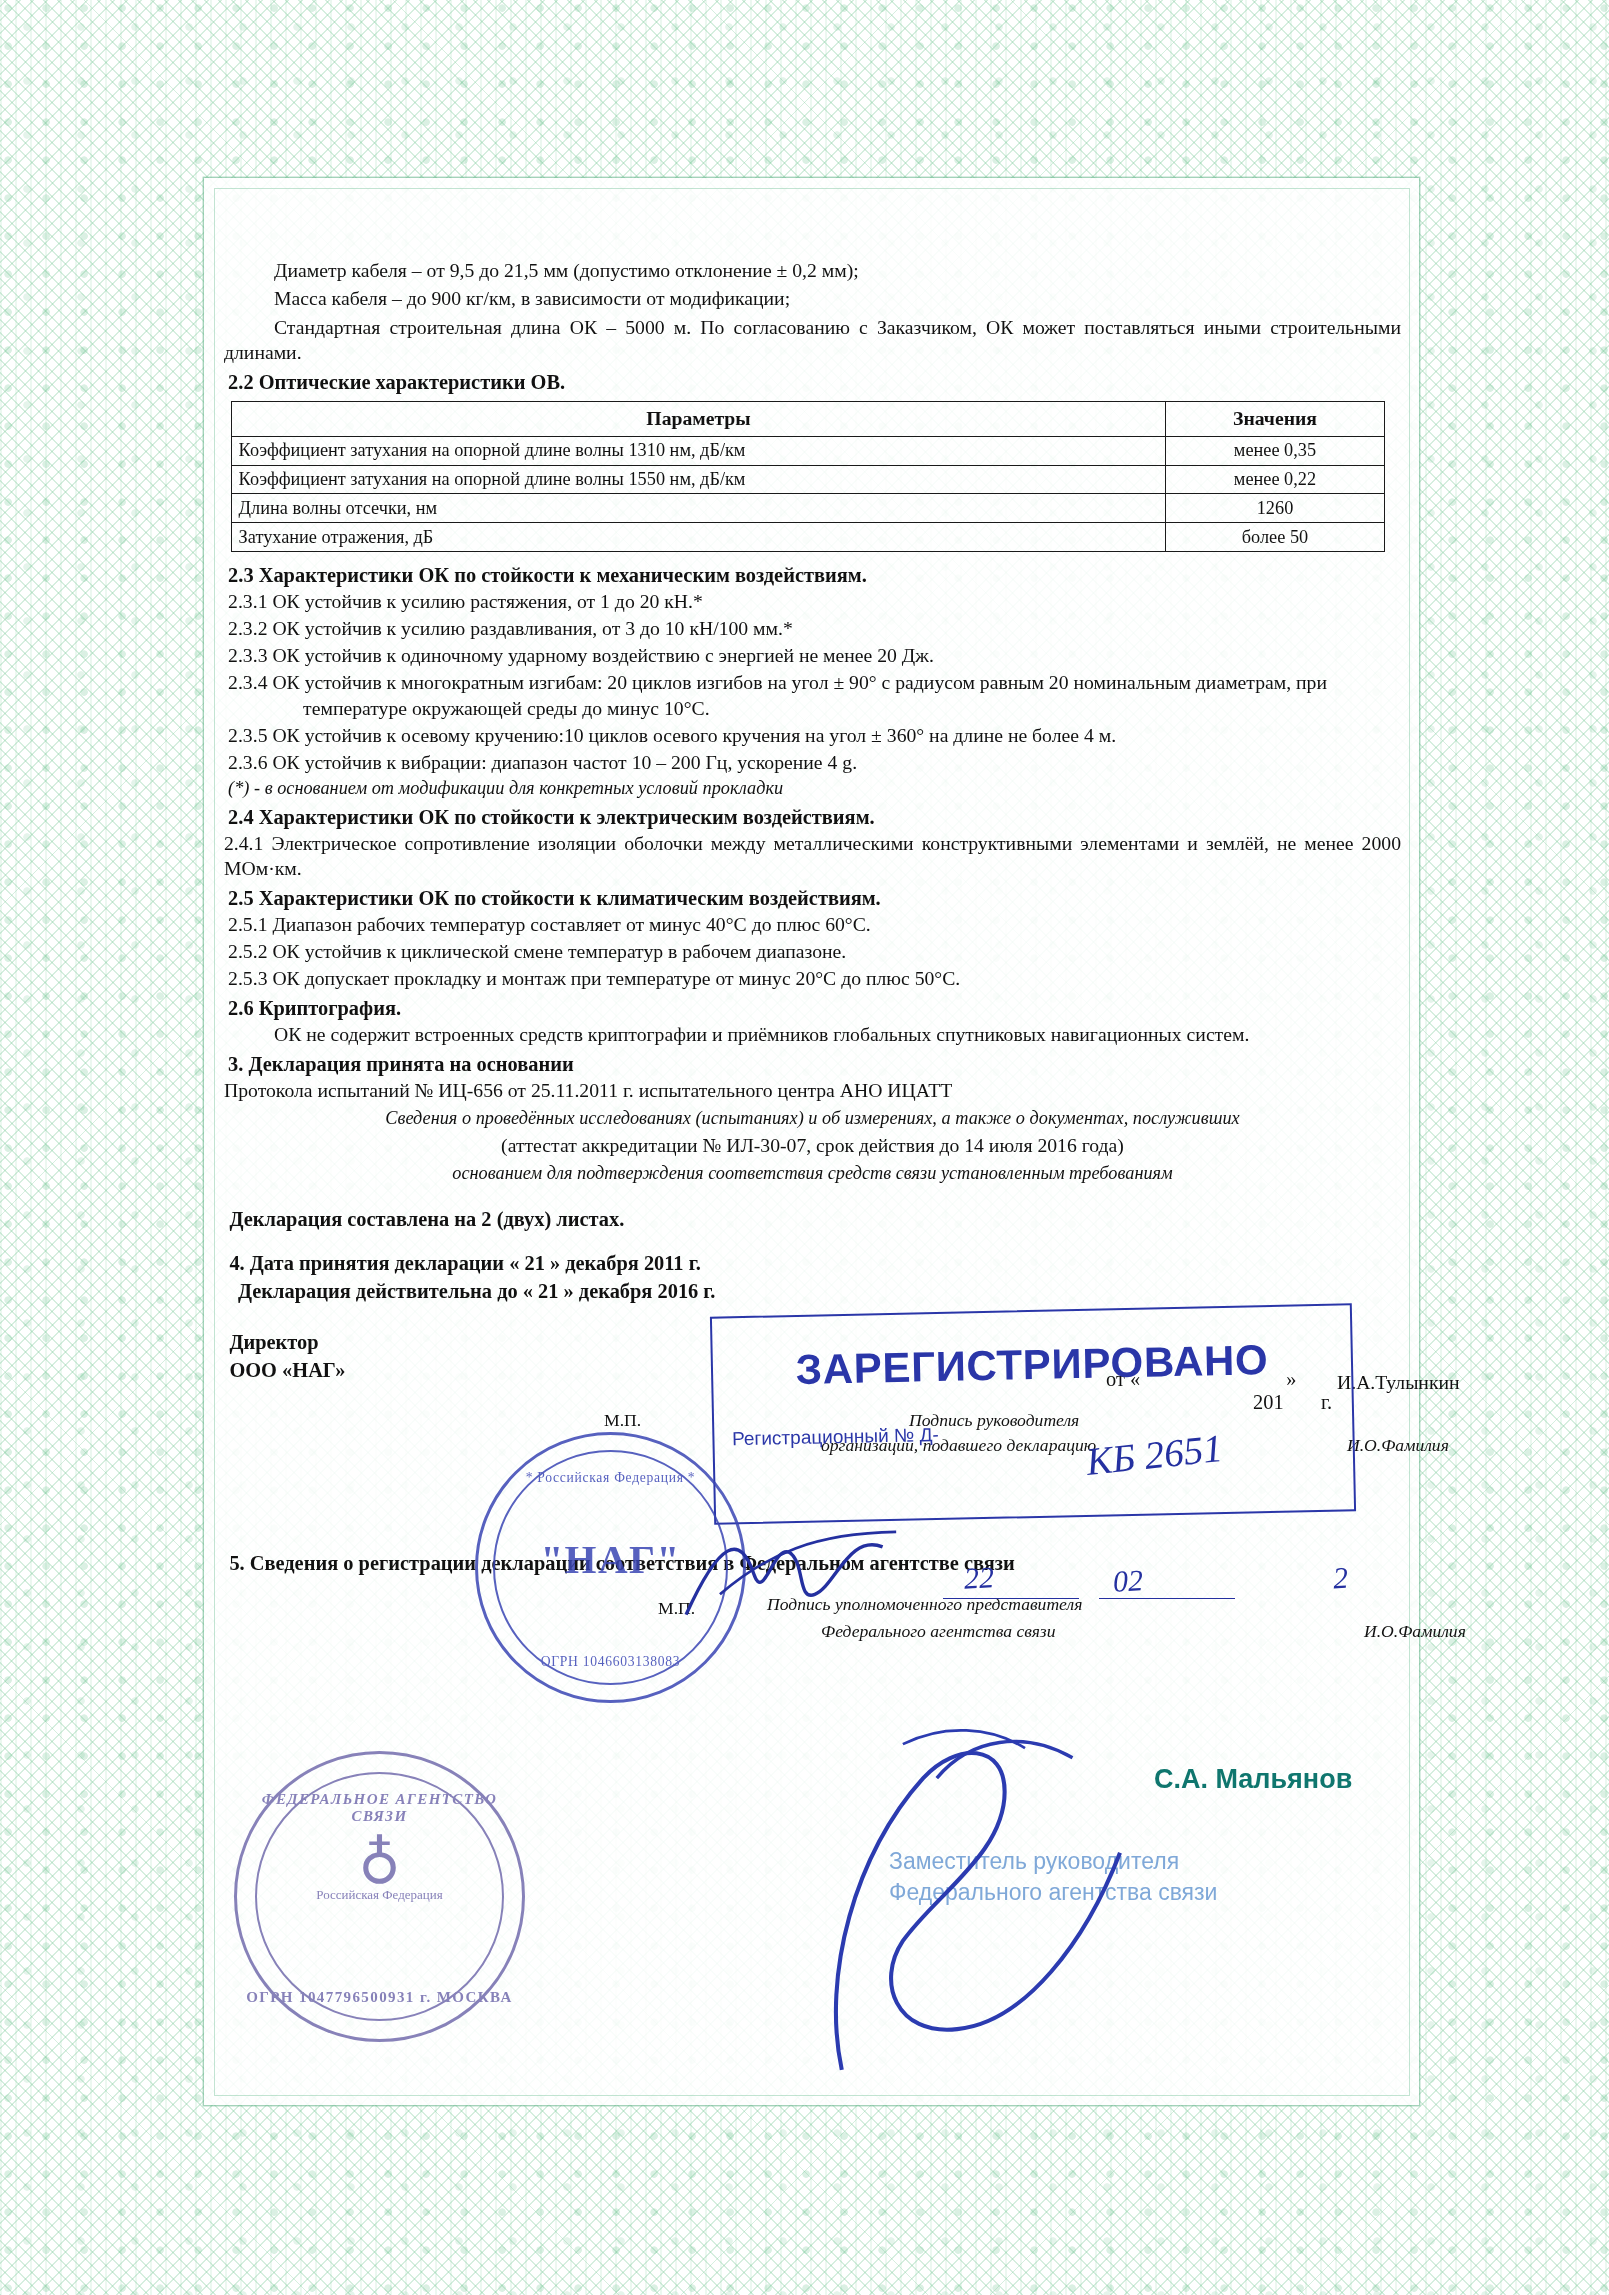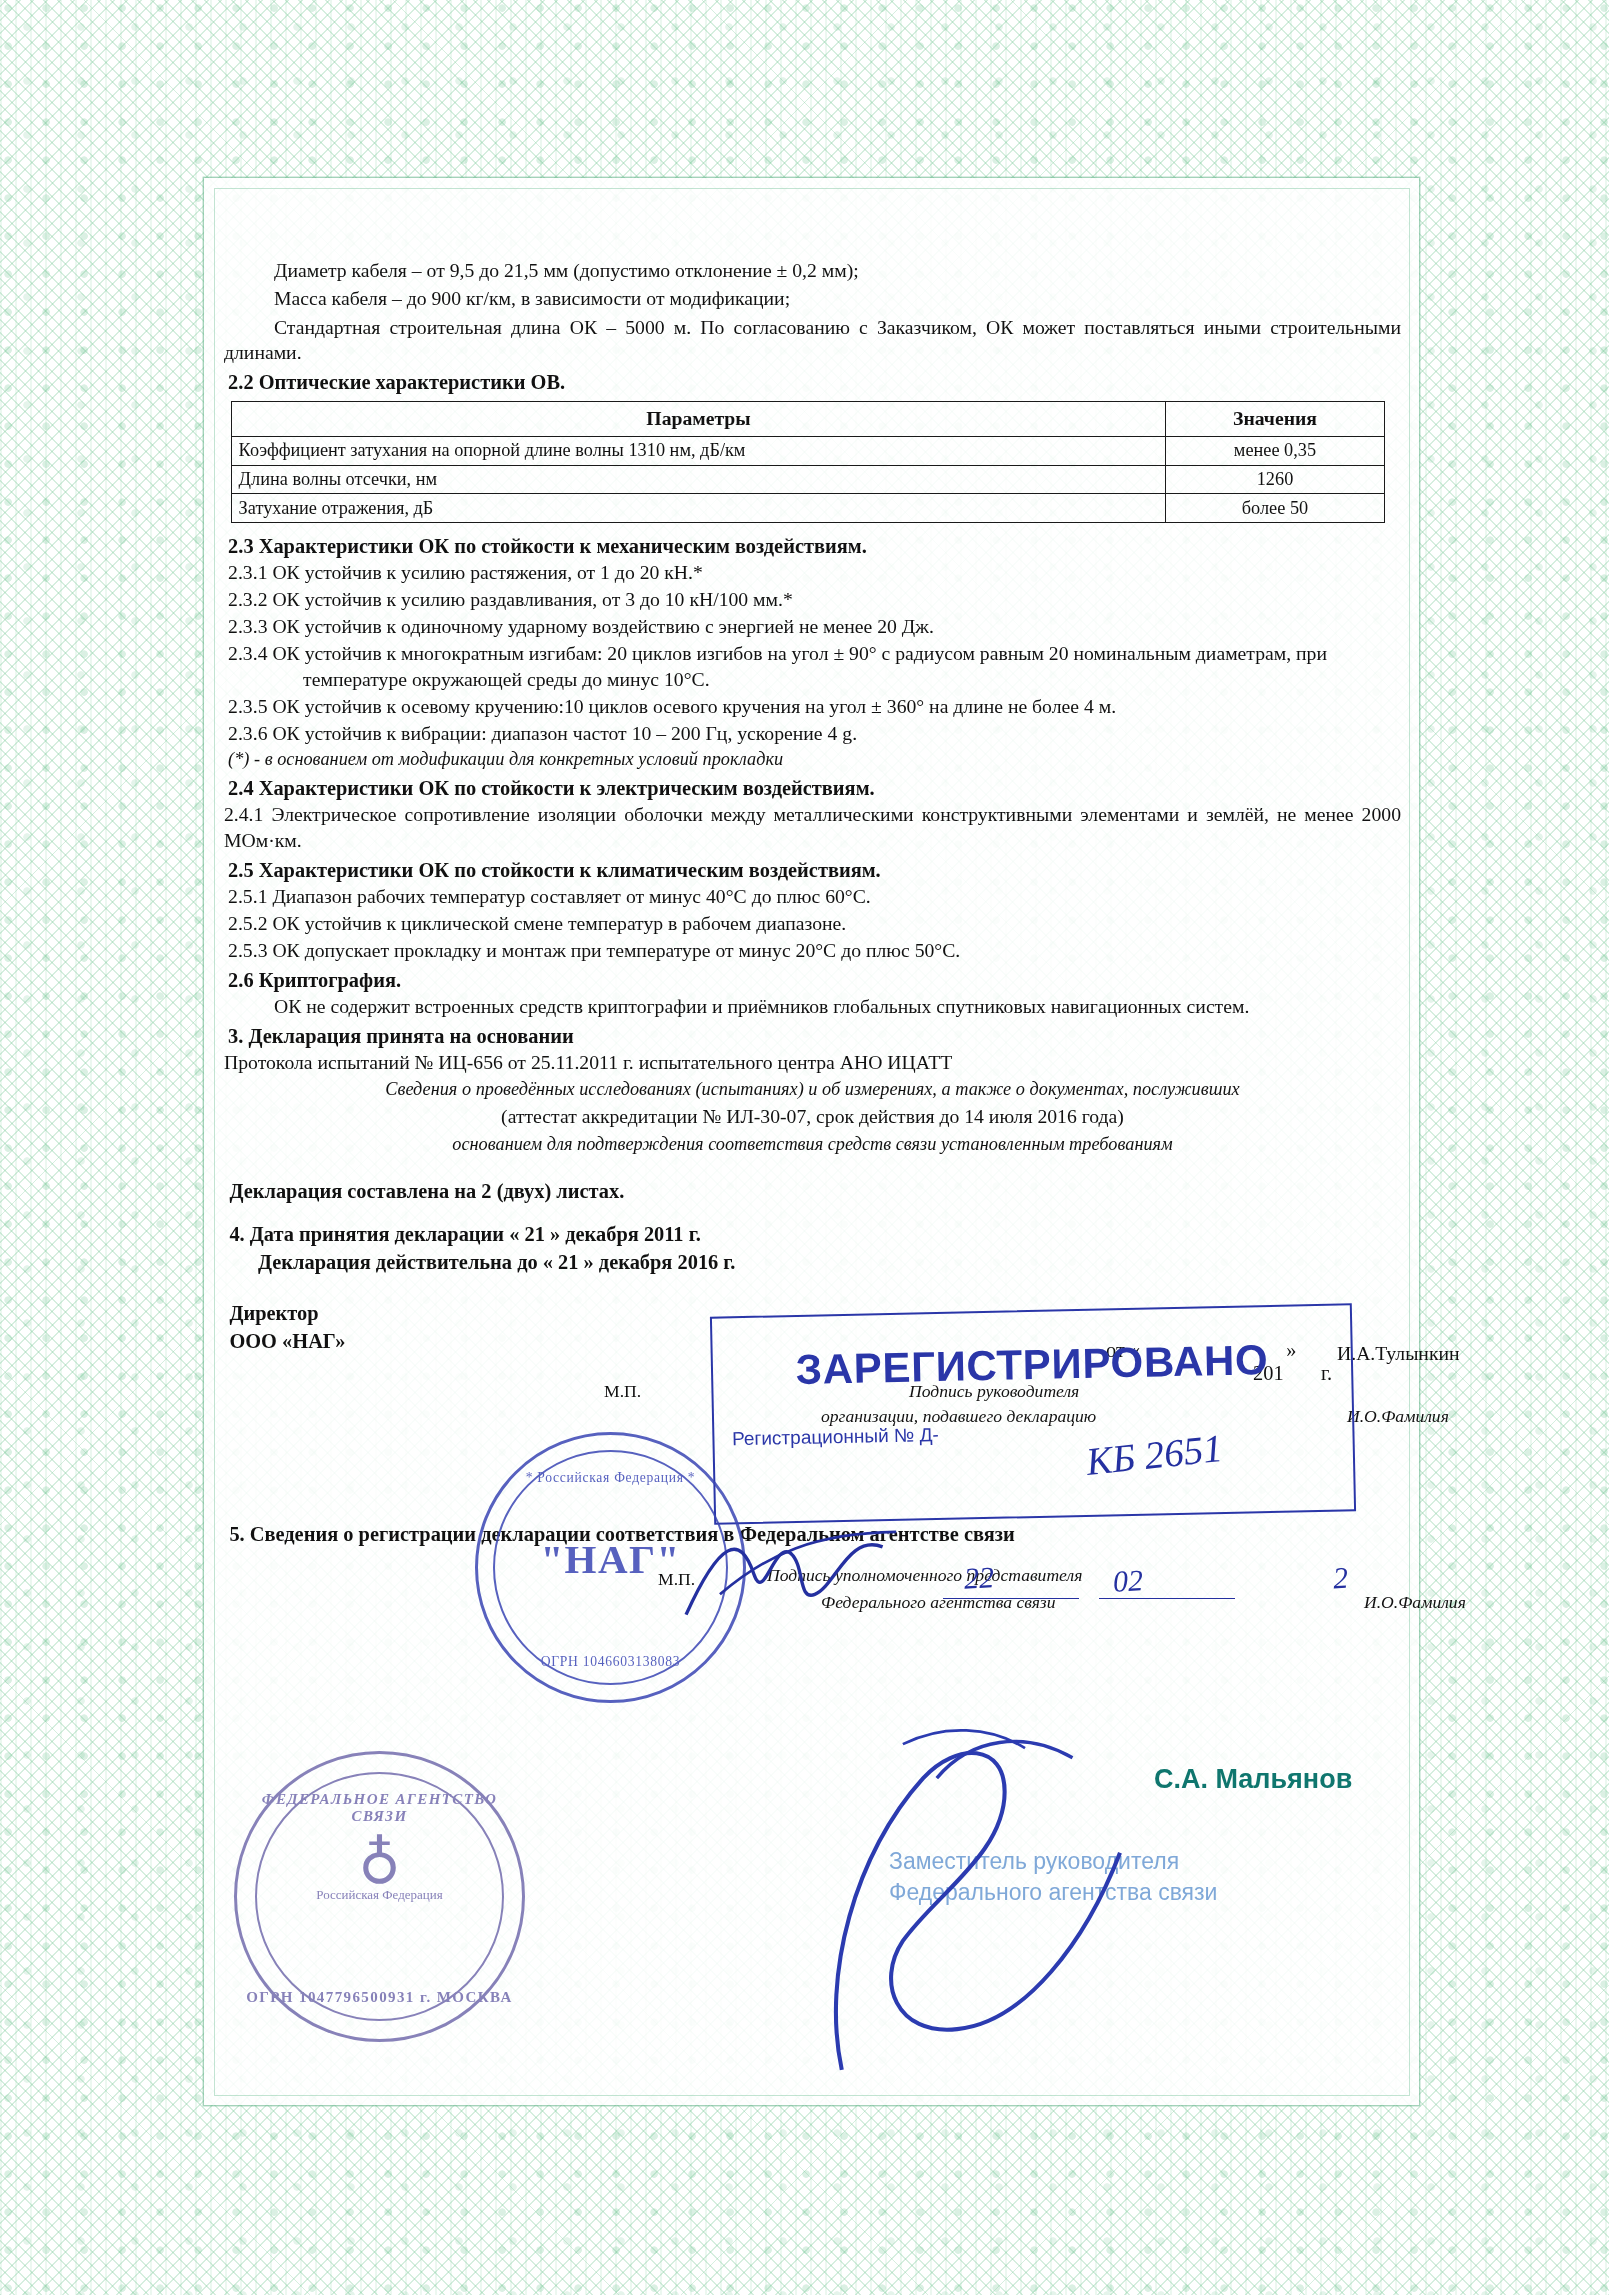--- a/index.html
+++ b/index.html
@@ -115,21 +115,21 @@
   .decl-sheets {
     font-size: 20.4px;
     font-weight: bold;
     margin: 23px 0 20.4px 5.4px;
   }
   .date-line {
     font-size: 20.4px;
     font-weight: bold;
     margin: 0 0 5.4px 5.4px;
   }
-  .date-line.indent2 { margin-left: 34px; }
+  .date-line.indent2 { margin-left: 14px; }
 
   .director-row {
     position: relative;
     margin-top: 26px;
     height: 81px;
   }
   .director-name {
     position: absolute;
     left: 5.4px;
     top: 0;
@@ -366,20 +366,24 @@
     <thead>
       <tr>
         <th>Параметры</th>
         <th>Значения</th>
       </tr>
     </thead>
     <tbody>
       <tr>
         <td>Коэффициент затухания на опорной длине волны 1310 нм, дБ/км</td>
         <td class="val">менее  0,35</td>
+      </tr>
+      <tr>
+        <td>Коэффициент затухания на опорной длине волны 1550 нм, дБ/км</td>
+        <td class="val">менее  0,22</td>
       </tr>
       <tr>
         <td>Длина волны отсечки, нм</td>
         <td class="val">1260</td>
       </tr>
       <tr>
         <td>Затухание отражения, дБ</td>
         <td class="val">более 50</td>
       </tr>
     </tbody>

